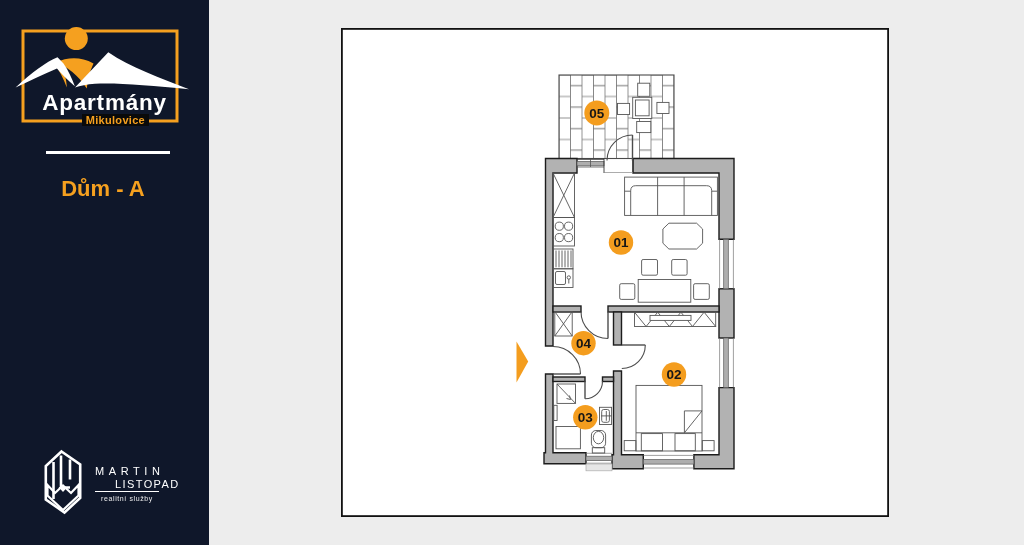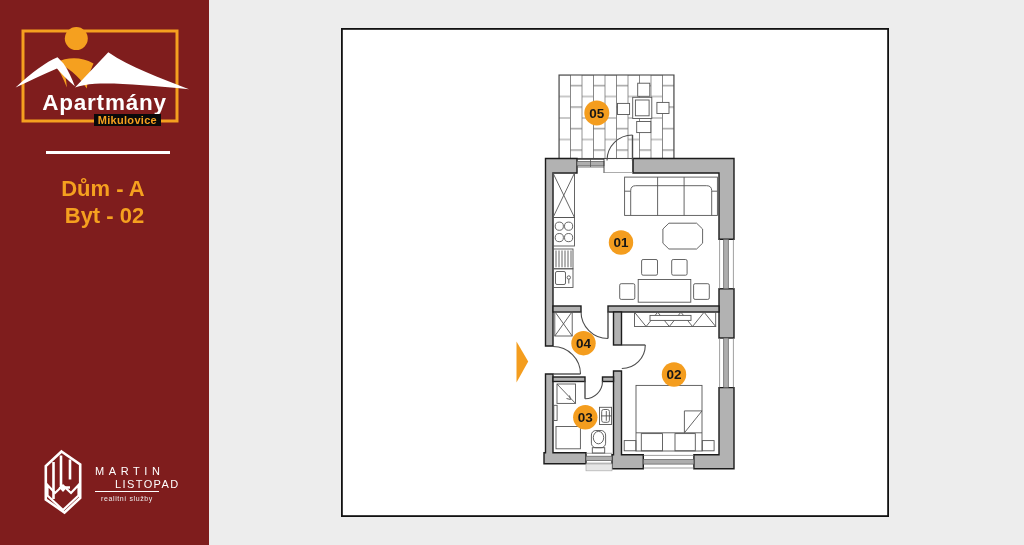--- a/index.html
+++ b/index.html
@@ -1,24 +1,24 @@
 <!DOCTYPE html>
 <html><head>
 <meta charset="utf-8">
 <style>
   html,body{margin:0;padding:0;background:#ededed;}
   .stage{position:relative;width:1024px;height:545px;overflow:hidden;
          font-family:"Liberation Sans", sans-serif;background:#ededed;}
   
-  .sidebar{position:absolute;left:0;top:0;width:209px;height:545px;background:#7f1d1d;}
+  .sidebar{position:absolute;left:0;top:0;width:209px;height:545px;background:#0f172a;}
   .logo-wrap{position:absolute;left:0;top:0;width:209px;height:150px;}
   .logo-svg{position:absolute;left:0;top:0;}
   .logo-title{position:absolute;left:0;top:90px;width:209px;text-align:center;
       color:#ffffff;font-size:22.5px;font-weight:bold;letter-spacing:.8px;}
-  .logo-sub{position:absolute;top:114px;right:48px;background:#0a0a0a;
+  .logo-sub{position:absolute;top:114px;right:60px;background:#0a0a0a;
       color:#f5a01f;font-size:11px;font-weight:bold;padding:0 4px;letter-spacing:.3px;}
   .divider{position:absolute;left:46px;top:151px;width:124px;height:2.5px;background:#ffffff;}
   .unit-line1{position:absolute;left:0;top:176px;width:206px;text-align:center;
       color:#f5a01f;font-size:22px;font-weight:bold;}
   .unit-line2{position:absolute;left:0;top:203px;width:209px;text-align:center;
       color:#f5a01f;font-size:22px;font-weight:bold;}
   .agency{position:absolute;left:0;top:440px;width:210px;height:90px;}
   .agency-name1{position:absolute;left:95px;top:25px;color:#ffffff;font-size:11px;
       letter-spacing:4.6px;font-weight:400;}
   .agency-name2{position:absolute;left:95px;top:37.5px;color:#ffffff;font-size:11px;
@@ -65,21 +65,20 @@
         <path d="M75,87.5 L108.3,52.2 C130,67 160,78 189,89.2
                  C150,85.5 115,82.5 95,83.8 C87,84.3 80,85.8 75,87.5 Z" fill="#ffffff"></path>
       </svg>
       <div class="logo-title">Apartmány</div>
       <div class="logo-sub">Mikulovice</div>
     </div>
 
     <div class="divider"></div>
 
     <div class="unit-line1">Dům - A</div>
-    <div class="unit-line2">Byt - 02</div>
 
     <div class="agency">
       <svg class="logo-svg" width="209" height="90" viewBox="0 440 209 90">
 
         <path d="M61.5,451.5 L80.2,464.5 L80.2,498 L64.5,512.5 L45.8,499.5 L45.8,466 Z" fill="none" stroke="#ffffff" stroke-width="2.6"></path>
 
         <path d="M53.5,462 L53.5,499" stroke="#ffffff" stroke-width="2.6" fill="none"></path>
         <path d="M61,455.5 L61,487.5 L70,487.5" stroke="#ffffff" stroke-width="2.6" fill="none"></path>
         <path d="M70,459.5 L70,479.5" stroke="#ffffff" stroke-width="2.6" fill="none"></path>
         <path d="M47.5,485 L47.5,495.5 L63,510 L78.5,495.5 L78.5,485 L71,493 L63,485.5 L55,493 Z" fill="none" stroke="#ffffff" stroke-width="2.2"></path>

